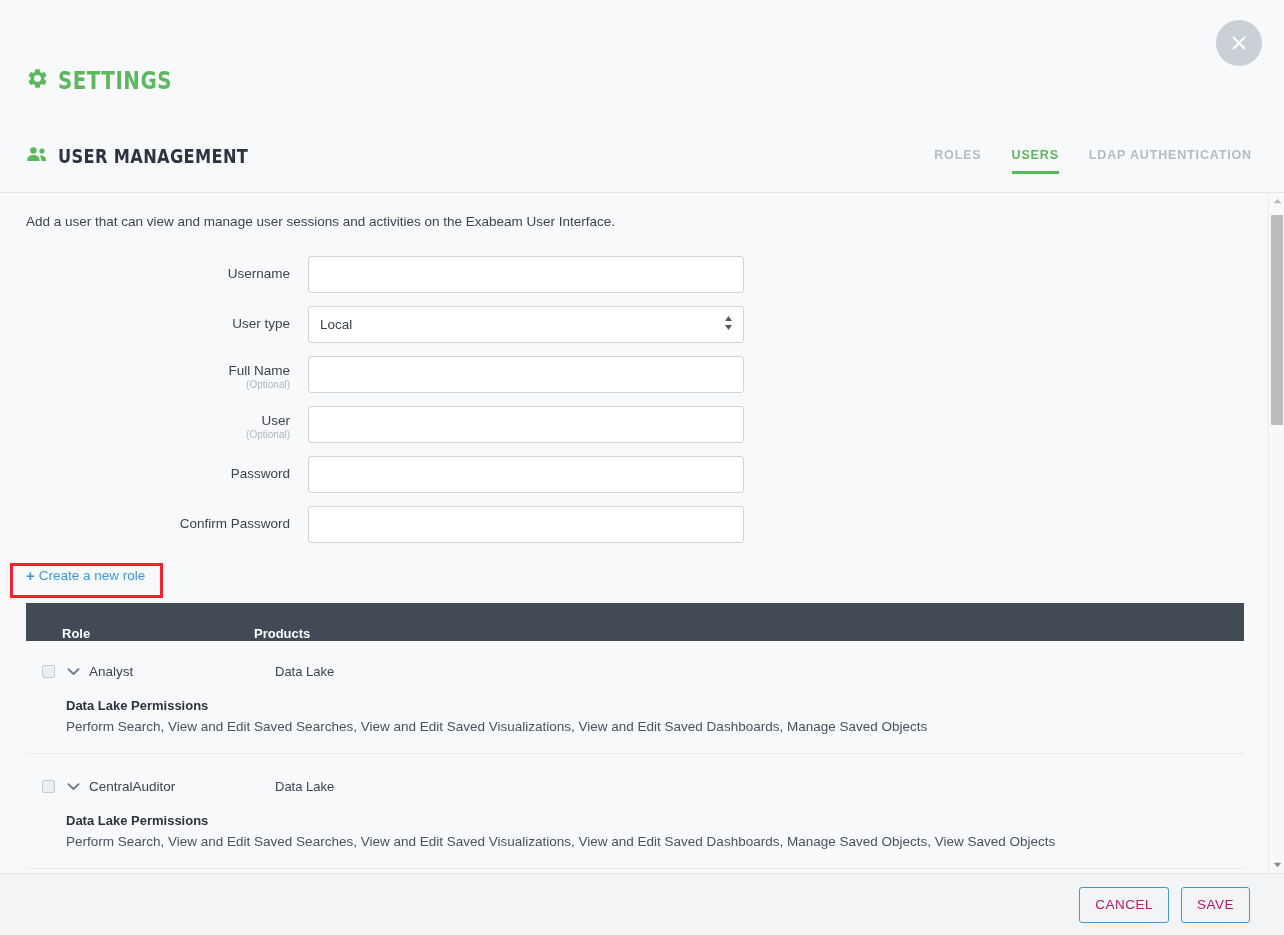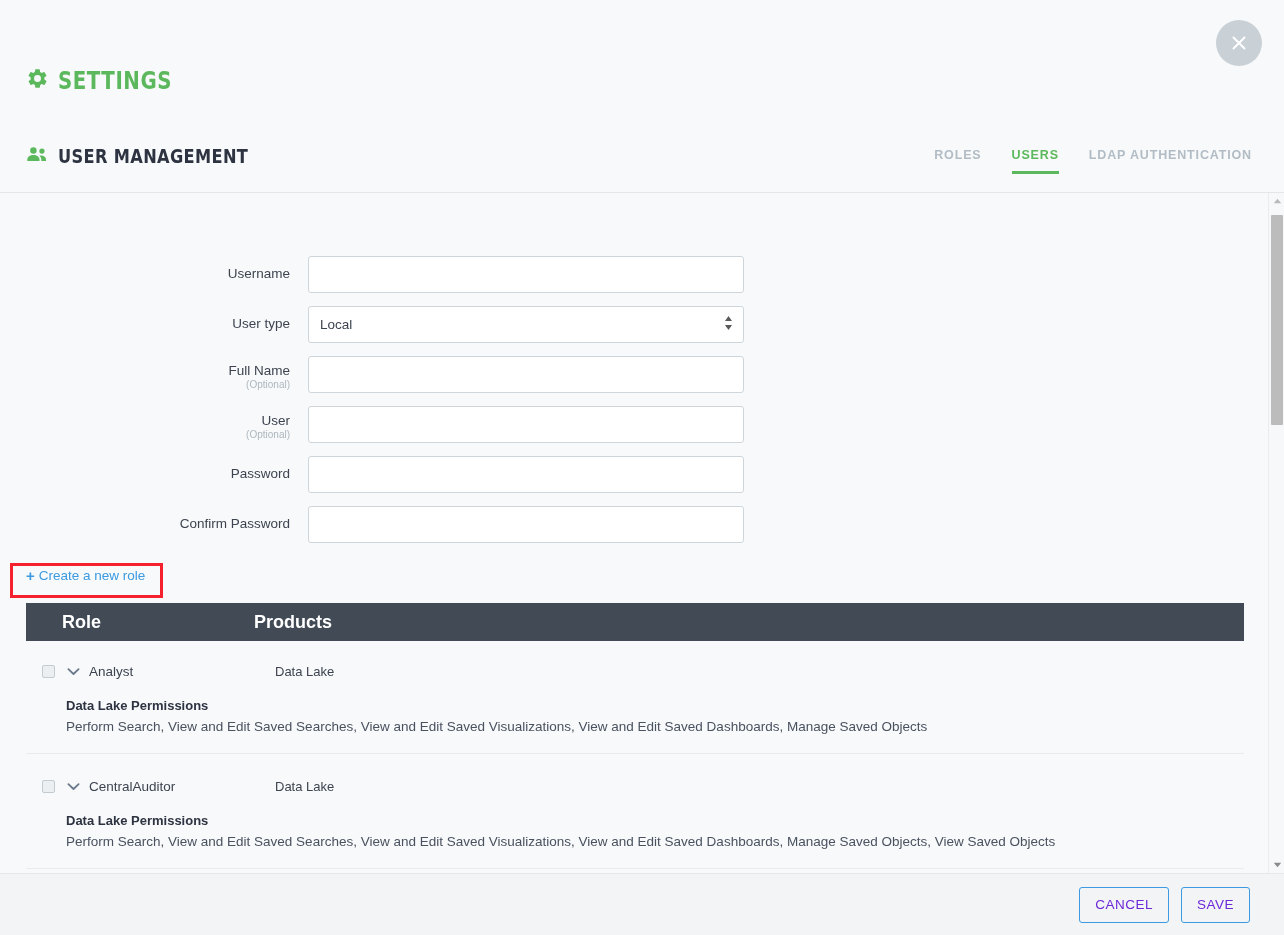--- a/index.html
+++ b/index.html
@@ -201,25 +201,25 @@
   }
 
   
   #roles-table {
     position: absolute;
     left: 26px; top: 410px;
     width: 1218px;
   }
   #table-head {
     display: flex;
-    align-items: center;
+    align-items: flex-end;
     height: 38px;
     background: #414a55;
     color: #ffffff;
-    font-size: 18px;
+    font-size: 13px;
     font-weight: bold;
   }
   .th-role { width: 228px; padding-left: 36px; }
   .th-products { }
 
   .role-row {
     padding-top: 19px;
     padding-bottom: 2px;
   }
   .role-row-main {
@@ -311,21 +311,21 @@
     gap: 12px;
     z-index: 25;
   }
   .footer-btn {
     height: 36px;
     min-width: 64px;
     padding: 0 15px;
     border: 1px solid #3b9ae1;
     border-radius: 3px;
     background: transparent;
-    color: #6d28d9;
+    color: #be185d;
     font-size: 13.5px;
     font-family: "Liberation Sans", sans-serif;
     letter-spacing: 0.5px;
     cursor: pointer;
   }
 </style>
 </head>
 <body>
 
 <button id="close-btn" aria-label="Close">
@@ -360,20 +360,21 @@
 <div id="tabs">
   <div class="tab">ROLES</div>
   <div class="tab active">USERS</div>
   <div class="tab">LDAP AUTHENTICATION</div>
 </div>
 
 <div id="header-rule"></div>
 
 <div id="scroll-area">
 
+  <div id="intro-text">Add a user that can view and manage user sessions and activities on the Exabeam User Interface.</div>
 
   <div id="form">
 
     <div class="form-row">
       <div class="form-label">Username</div>
       <input class="form-input" type="text" value="" placeholder="" style="">
     </div>
 
     <div class="form-row">
       <div class="form-label">User type</div>

